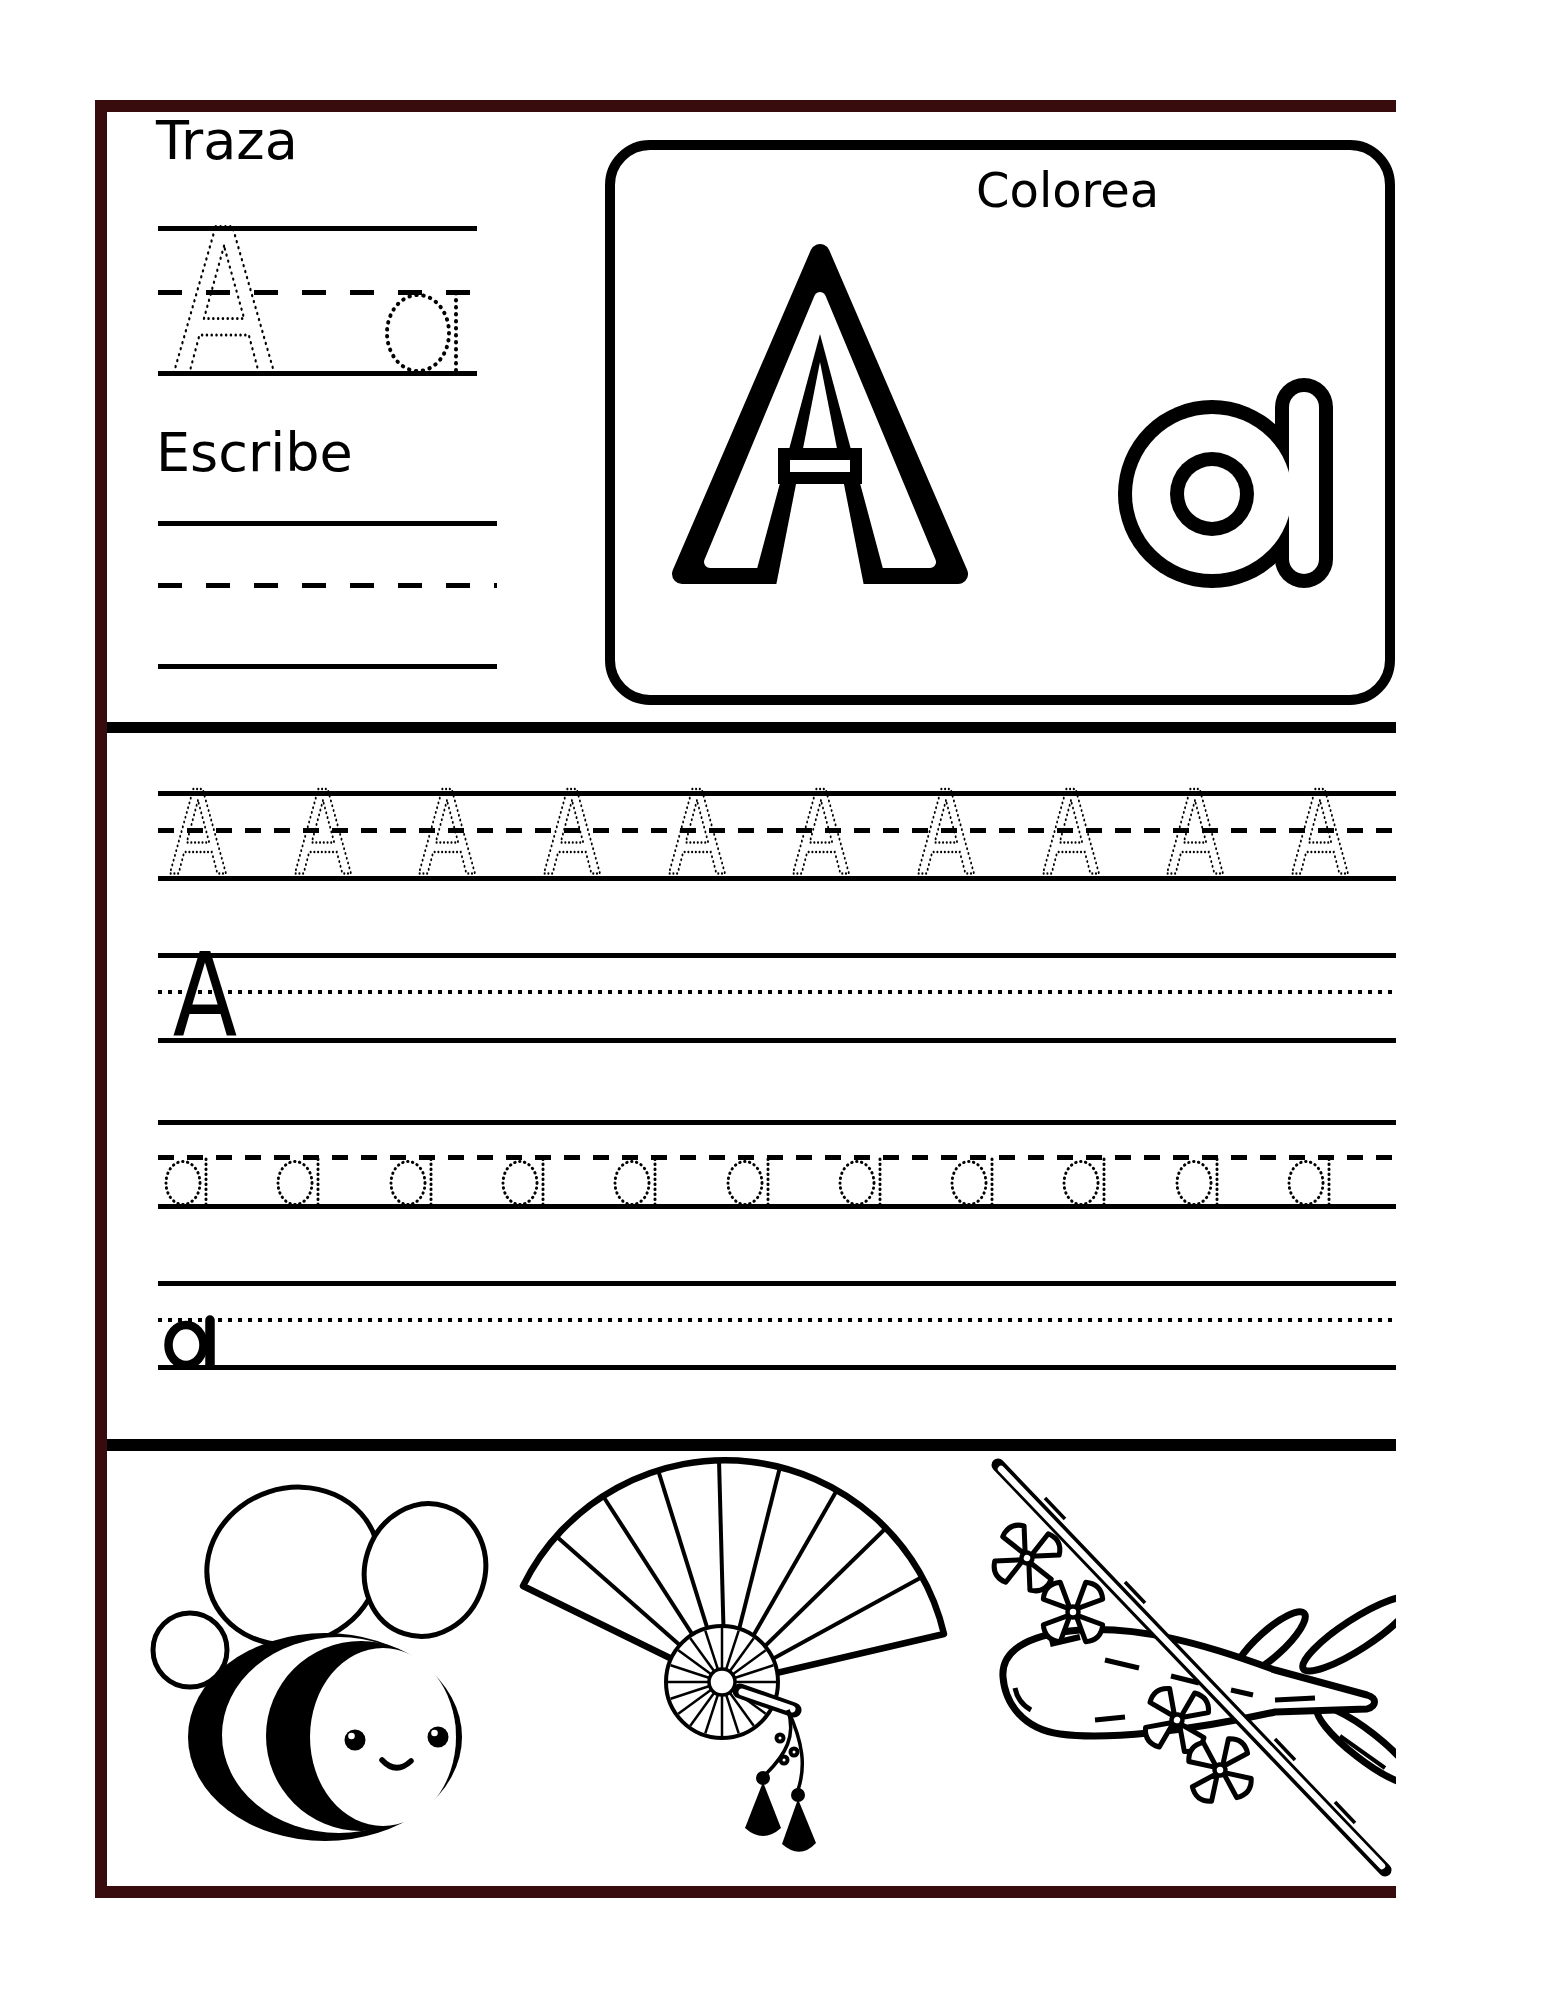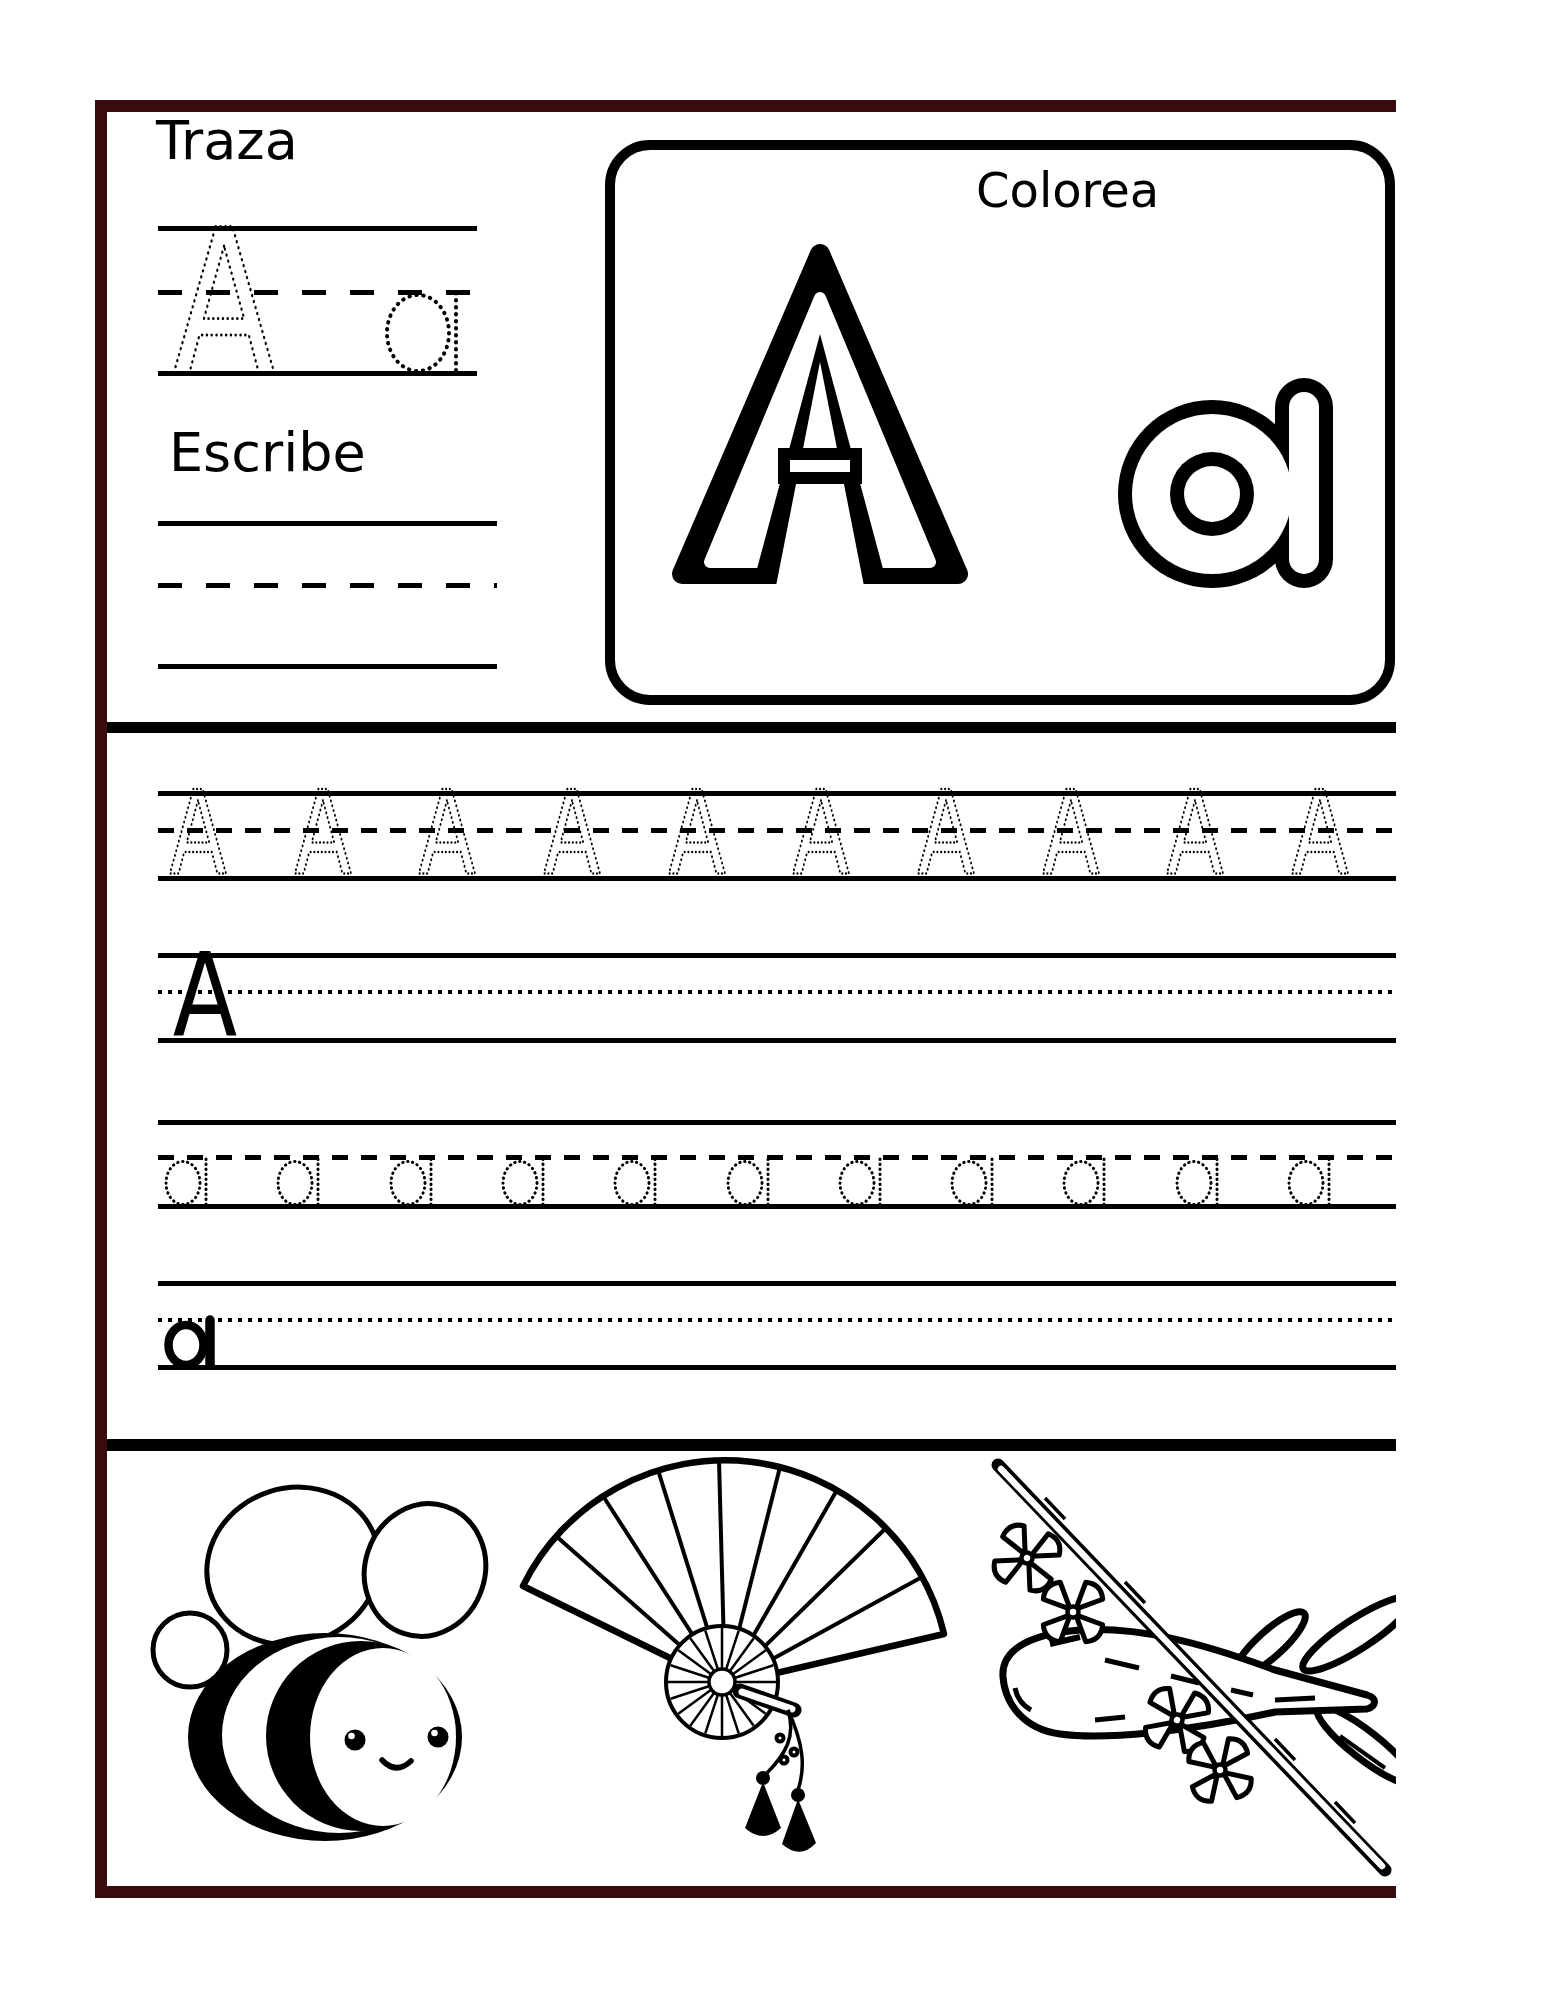--- a/index.html
+++ b/index.html
@@ -53,21 +53,21 @@
   <div class="line" style="left:158px;top:371px;width:319px;"></div>
 
   <svg class="big" style="left:163px;top:226px;width:122px;height:149px;" viewBox="0 0 122 149">
     <text class="t-trace-big" transform="translate(61 146) scale(0.75 1)" text-anchor="middle">A</text>
   </svg>
   <svg class="big" style="left:382px;top:289px;width:84px;height:86px;" viewBox="0 0 84 86">
     <ellipse class="dot-shape-big" cx="36" cy="44" rx="31" ry="38"></ellipse>
     <line class="dot-shape-big" x1="74" y1="4" x2="74" y2="82"></line>
   </svg>
 
-  <div class="heading" style="left:169px;top:426px;font-size:54px;">Escribe</div>
+  <div class="heading" style="left:156px;top:426px;font-size:54px;">Escribe</div>
   <div class="line" style="left:158px;top:521px;width:339px;"></div>
   <div class="line line--dashwide" style="left:158px;top:583px;width:339px;"></div>
   <div class="line" style="left:158px;top:664px;width:339px;"></div>
 
   <div class="colorea-box"></div>
   <div class="heading" style="left:976px;top:166px;font-size:48px;">Colorea</div>
 
   <svg class="big" style="left:660px;top:238px;width:320px;height:350px;" viewBox="0 0 320 350">
     <path d="M160,16 L298,336 L22,336 Z" fill="#000" stroke="#000" stroke-width="20" stroke-linejoin="round"></path>
     <path d="M160,60 L270,324 L50,324 Z" fill="#fff" stroke="#fff" stroke-width="12" stroke-linejoin="round"></path>

